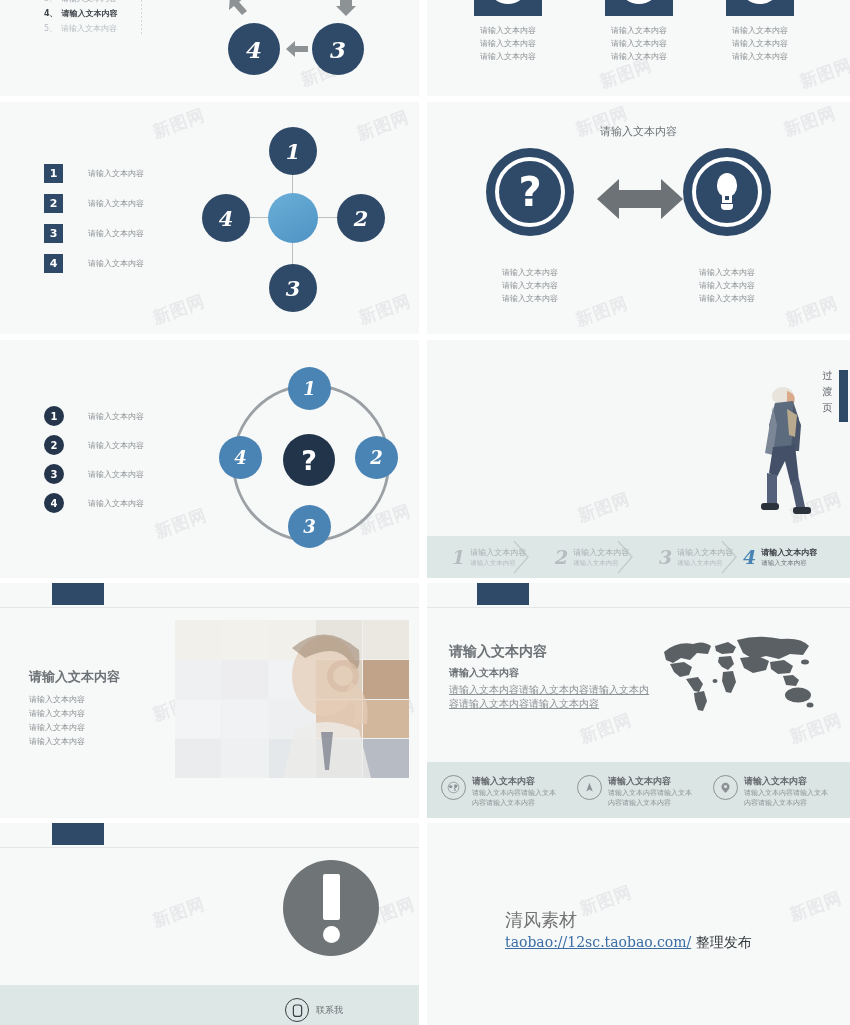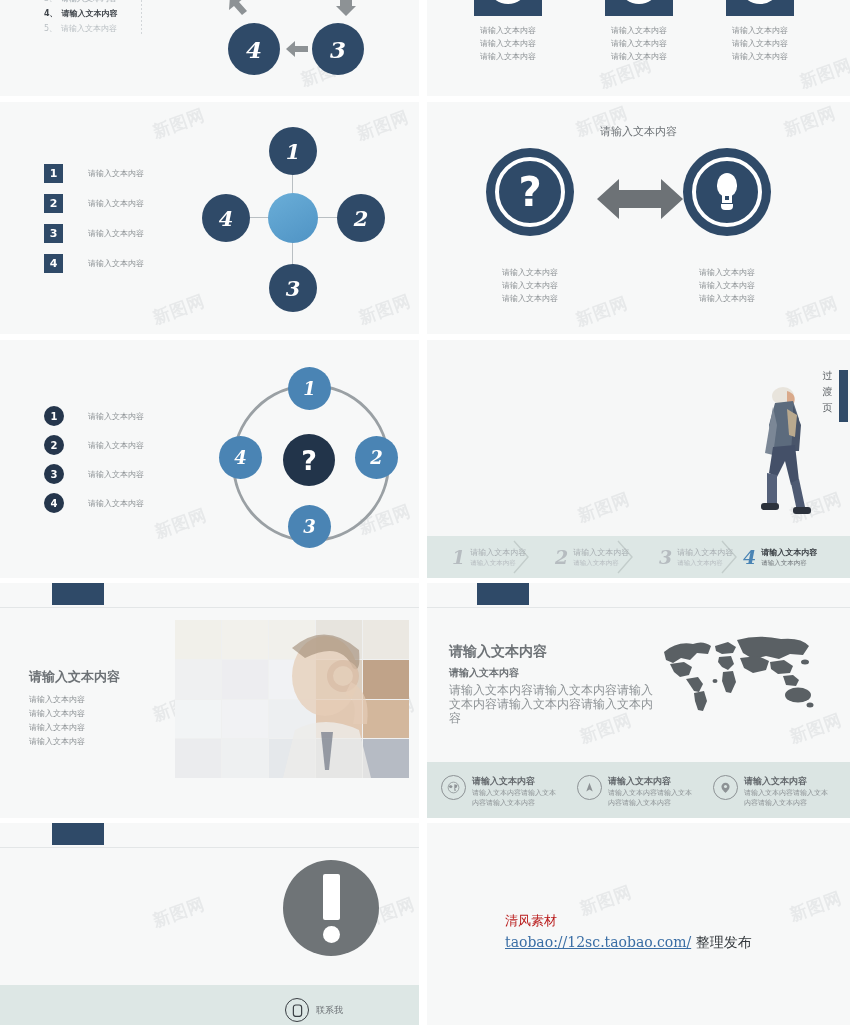--- a/index.html
+++ b/index.html
@@ -98,21 +98,21 @@
   .bang .bar{width:17px;height:46px;background:#fff;border-radius:2px;}
   .bang .dot{width:17px;height:17px;border-radius:50%;background:#fff;}
   .ctband{position:absolute;left:0;right:0;bottom:0;height:40px;background:#dde7e5;}
   .ctrow{position:absolute;display:flex;gap:7px;align-items:center;}
   .ctrow .ci{width:22px;height:22px;border-radius:50%;border:1.5px solid #3a3f44;
              display:flex;align-items:center;justify-content:center;}
   .ctrow .cl{font-size:9px;color:#6d7276;}
 
   
   .credit{position:absolute;font-family:"DejaVu Serif",serif;}
-  .credit .l1{font-size:13px;color:#b91c1c;line-height:20px;}
+  .credit .l1{font-size:18px;color:#737373;line-height:20px;font-family:Liberation Mono, monospace;}
   .credit .l2{font-size:14px;line-height:22px;color:#33383c;}
   .credit .l2 a{color:#3a6ea5;text-decoration:underline;}
 </style>
 </head>
 <body>
 
 <div class="sheet">
 
   <div class="panel" id="p1" style="left:0;top:0;width:419px;height:96px;">
     <div class="wm" style="left:300px;top:60px;">新图网</div>
@@ -400,21 +400,21 @@
   </div>
 
   <div class="panel" id="p8" style="left:427px;top:583px;width:423px;height:235px;">
     <div class="tabmark" style="left:50px;top:-2px;"></div>
     <div class="hrule" style="top:24px;"></div>
     <div class="wm" style="left:152px;top:134px;">新图网</div>
     <div class="wm" style="left:362px;top:134px;">新图网</div>
 
     <div class="head" style="position:absolute;left:22px;top:60px;font-size:14px;">请输入文本内容</div>
     <div style="position:absolute;left:22px;top:83px;font-size:10px;color:#6d7276;font-weight:700;">请输入文本内容</div>
-    <div style="position:absolute;left:22px;top:100px;width:208px;font-size:12px;color:#8d9295;line-height:14px;">请输入文本内容请输入文本内容请输入文本内容请输入文本内容请输入文本内容</div>
+    <div style="position:absolute;left:22px;top:100px;width:208px;font-size:10px;color:#8d9295;line-height:14px;text-decoration:underline;">请输入文本内容请输入文本内容请输入文本内容请输入文本内容请输入文本内容</div>
 
     <svg style="position:absolute;left:228px;top:48px;" width="160" height="85" viewBox="0 0 320 170">
       <g fill="#5a6064">
         <path d="M18 42 Q44 20 76 26 Q96 18 112 30 L106 46 L84 44 L70 58 L52 54 L36 64 L22 58 Z"></path>
         <path d="M30 66 L58 62 L74 72 L68 88 L50 92 L38 82 Z"></path>
         <path d="M62 96 L86 92 L96 106 L88 122 L78 120 L70 108 Z"></path>
         <path d="M78 124 L98 120 L104 140 L96 160 L86 158 L80 140 Z"></path>
         <path d="M120 30 L146 22 L162 32 L156 44 L134 46 L122 40 Z"></path>
         <path d="M128 52 L152 50 L158 66 L146 78 L134 72 L126 62 Z"></path>
         <path d="M136 82 L156 80 L162 102 L152 124 L142 122 L134 100 Z"></path>

